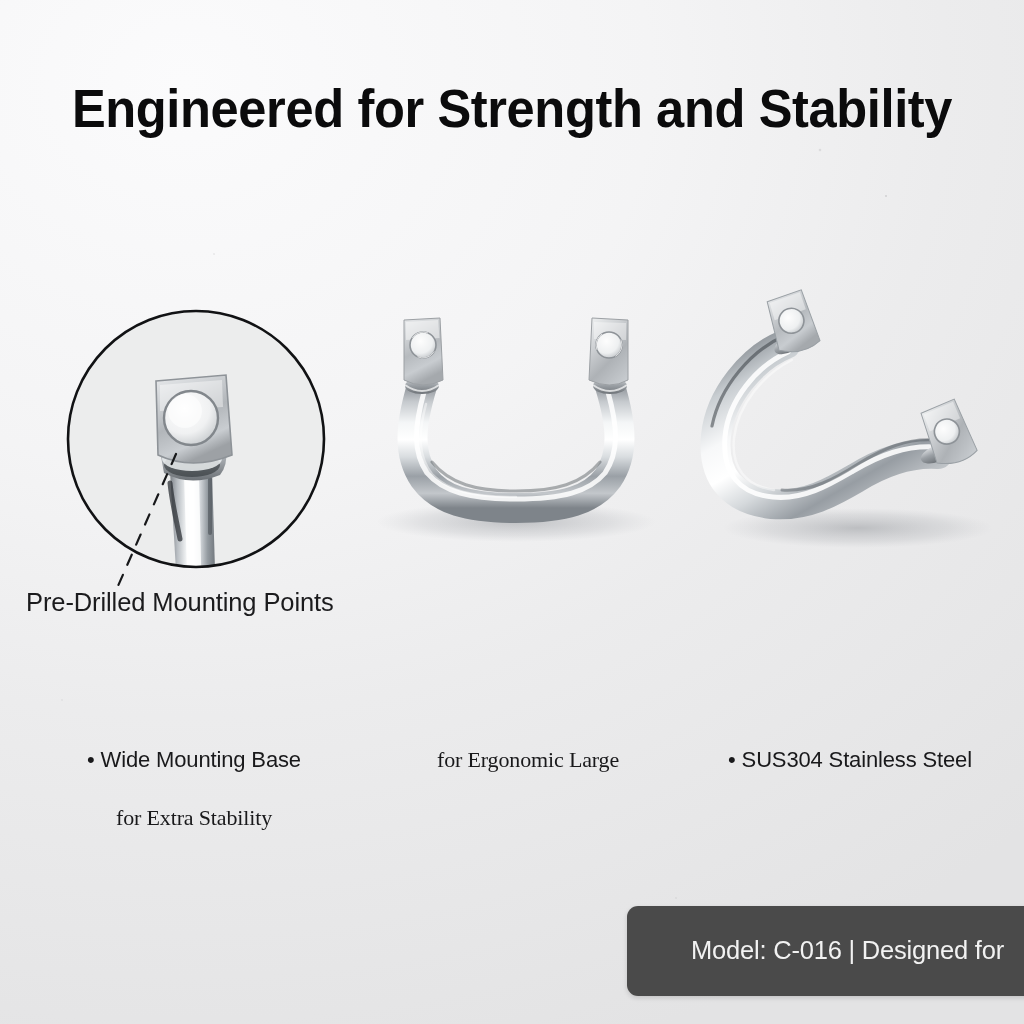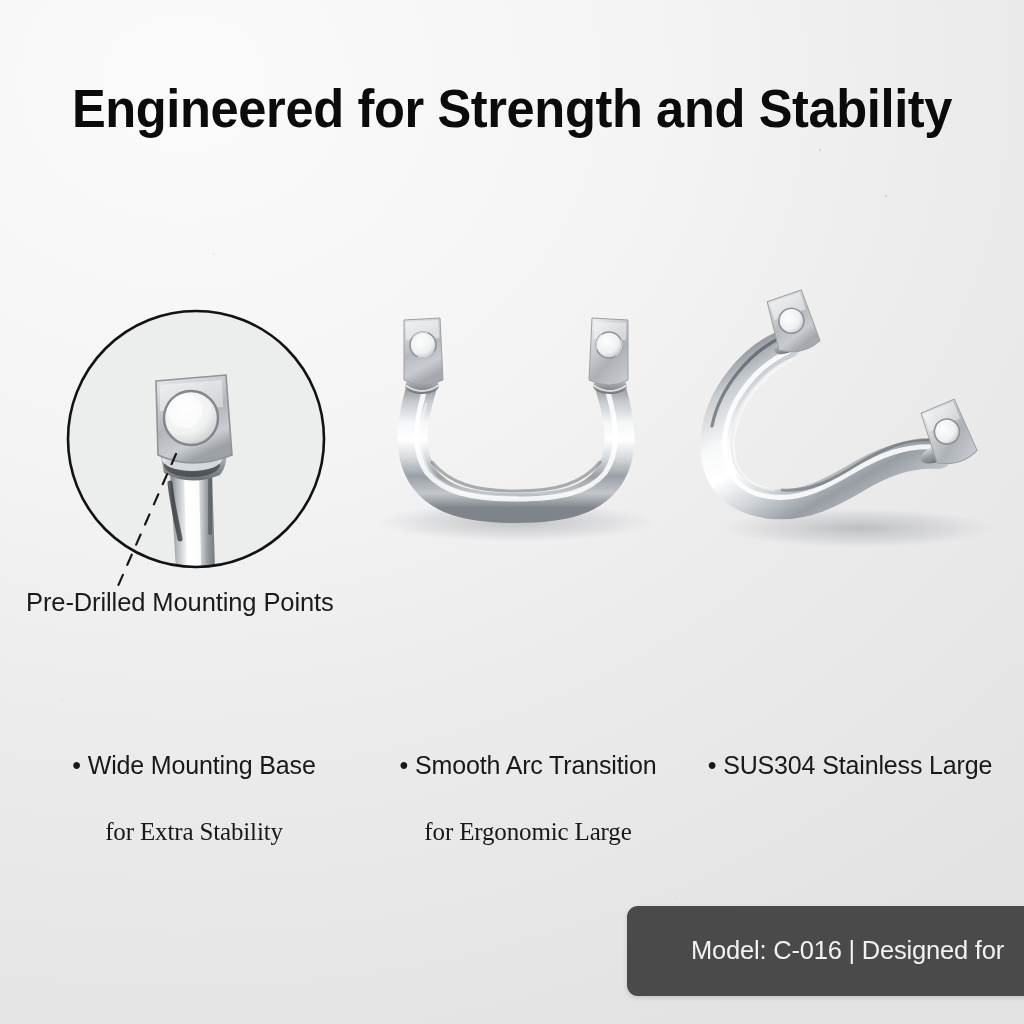--- a/index.html
+++ b/index.html
@@ -52,21 +52,21 @@
     letter-spacing:-0.1px;white-space:nowrap;
   }
 
   
   .bullets{
     position:absolute;left:40px;top:716px;width:964px;
     display:flex;align-items:flex-start;
   }
   .bullet-col{
     flex:1 1 0;
-    font-size:25px;line-height:1.32;
+    font-size:22px;line-height:1.32;
     color:#19191b;
     text-align:center;
     letter-spacing:-0.15px;
     white-space:pre-line;
   }
   .bullet-col .l1{display:block;}
   .bullet-col .l2{display:block;font-family:Liberation Serif, serif;}
   .col-1{padding-right:22px;}
   .col-2{padding:0 4px;}
   .col-3{padding-left:10px;}
@@ -293,25 +293,24 @@
   </svg>
 
   <div class="callout-label">Pre-Drilled Mounting Points</div>
 
   <div class="bullets">
     <div class="bullet-col col-1">
       <span class="l1">• Wide Mounting Base</span>
       <span class="l2">for Extra Stability</span>
     </div>
     <div class="bullet-col col-2">
-      <span class="l1">• Smooth Arc Transition</span>
       <span class="l2">for Ergonomic Large</span>
     </div>
     <div class="bullet-col col-3">
-      <span class="l1">• SUS304 Stainless Large</span>
+      <span class="l1">• SUS304 Stainless Steel</span>
     </div>
   </div>
 
   <div class="badge">
     <span>Model: C-016 | Designed for</span>
   </div>
 
 </div>
 
 </body></html>

